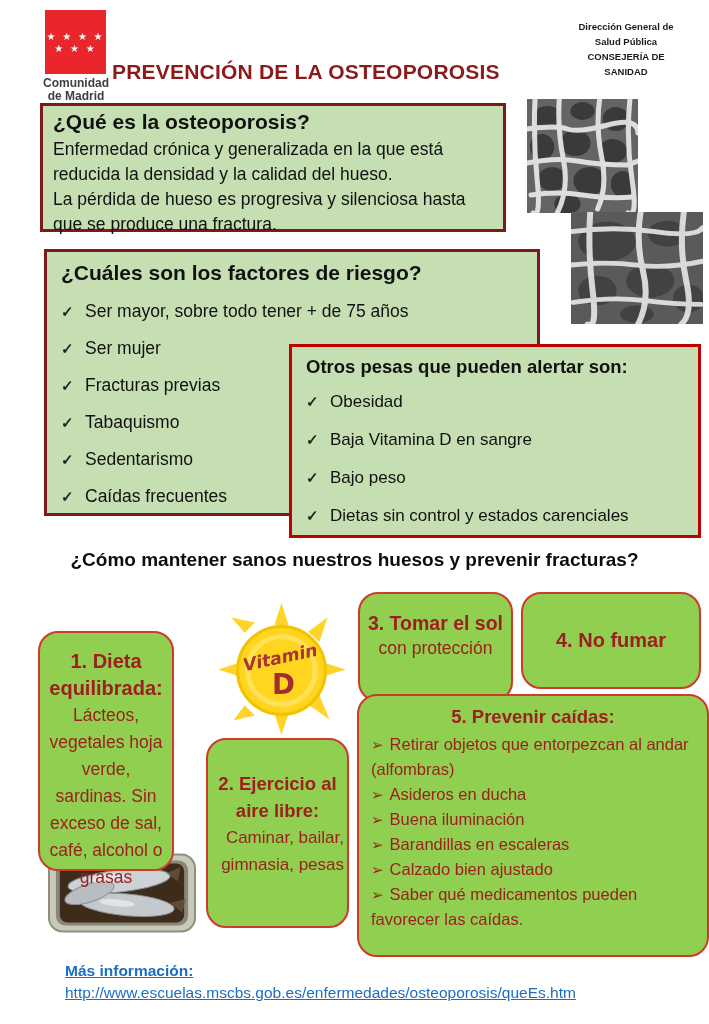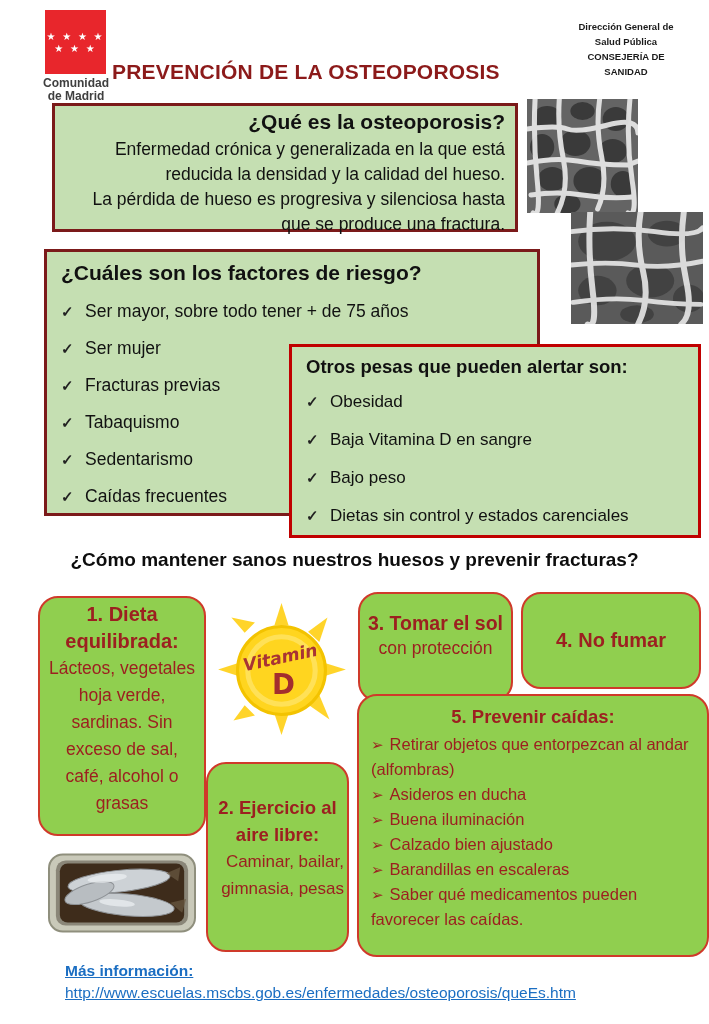--- a/index.html
+++ b/index.html
@@ -22,21 +22,21 @@
   .main-title {
     position:absolute; left:112px; top:60px; width:440px; text-align:left;
     font-size:21px; font-weight:bold; color:#8c1a1a; letter-spacing:0.2px;
   }
   .dept {
     position:absolute; left:545px; top:19px; width:162px; text-align:center;
     font-size:9.5px; font-weight:bold; line-height:15px; color:#1a1a1a;
   }
   
   .lightbox { position:absolute; background:#c5dfb2; border:3px solid #7b1a1a; }
-  .def-box { left:52px; top:103px; width:466px; height:129px; padding:4px 10px; text-align:right; z-index:1; }
+  .def-box { left:40px; top:103px; width:466px; height:129px; padding:4px 10px; text-align:left; z-index:1; }
   .def-title { font-size:21px; font-weight:bold; color:#111; margin-bottom:3px; }
   .def-body  { font-size:17.5px; color:#111; line-height:25px; }
   .risk-box { left:44px; top:249px; width:496px; height:267px; padding:9px 14px; z-index:1; }
   .risk-title { font-size:21px; font-weight:bold; color:#111; }
   .check-list { margin-top:14px; }
   .check-item { display:flex; align-items:flex-start; margin-bottom:12px; line-height:25px; }
   .check-glyph { width:24px; flex:0 0 24px; font-size:15px; font-weight:bold; color:#222; }
   .check-text { font-size:17.5px; color:#111; }
   .alert-box {
     left:289px; top:344px; width:412px; height:194px; padding:9px 14px;
@@ -55,24 +55,24 @@
   .how-heading {
     position:absolute; left:0; top:549px; width:709px; text-align:center;
     font-size:19px; font-weight:bold; color:#0d0d0d;
   }
   
   .tip {
     position:absolute; background:#90cf4f; border:2px solid #cf3a2a;
     border-radius:20px; color:#9c2020; text-align:center; z-index:1;
   }
   .tip-title { font-weight:bold; }
-  .tip-diet  { left:38px;  top:596px; width:168px; height:240px; padding:3px 5px; }
+  .tip-diet  { left:38px;  top:631px; width:136px; height:240px; padding:15px 5px; }
   .tip-diet  .tip-title { font-size:20px; line-height:27px; }
   .tip-diet  .tip-body  { font-size:17.5px; line-height:27px; }
-  .tip-exer  { left:206px; top:762px; width:143px; height:190px; padding:30px 3px; }
+  .tip-exer  { left:206px; top:738px; width:143px; height:190px; padding:30px 3px; }
   .tip-exer  .tip-title { font-size:18.5px; line-height:27px; }
   .tip-exer  .tip-body  { font-size:17px; line-height:27px;text-align:right; }
   .tip-sun   { left:358px; top:592px; width:155px; height:110px; padding:16px 4px; }
   .tip-sun   .tip-title { font-size:19.5px; line-height:26px; }
   .tip-sun   .tip-body  { font-size:17.5px; line-height:24px; }
   .tip-smoke { left:521px; top:592px; width:180px; height:97px; display:flex; align-items:center; justify-content:center; }
   .tip-smoke .tip-title { font-size:20px; }
   .tip-falls { left:357px; top:694px; width:352px; height:263px; padding:9px 12px 6px 12px; }
   .tip-falls .tip-title { font-size:18.5px; line-height:24px; margin-bottom:3px; }
   .falls-list { text-align:left; }
@@ -266,24 +266,24 @@
         <div class="fall-item">
         <span class="arrow-glyph">➢</span><span>Retirar objetos que entorpezcan al andar (alfombras)</span>
       </div>
         <div class="fall-item">
         <span class="arrow-glyph">➢</span><span>Asideros en ducha</span>
       </div>
         <div class="fall-item">
         <span class="arrow-glyph">➢</span><span>Buena iluminación</span>
       </div>
         <div class="fall-item">
+        <span class="arrow-glyph">➢</span><span>Barandillas en escaleras</span>
+      </div>
+        <div class="fall-item">
         <span class="arrow-glyph">➢</span><span>Calzado bien ajustado</span>
-      </div>
-        <div class="fall-item">
-        <span class="arrow-glyph">➢</span><span>Barandillas en escaleras</span>
       </div>
         <div class="fall-item">
         <span class="arrow-glyph">➢</span><span>Saber qué medicamentos pueden favorecer las caídas.</span>
       </div>
       </div>
   </div>
 
   <div class="sardine-img">
     <svg viewBox="0 0 150 80">
       <rect x="1" y="1" width="148" height="78" rx="14" fill="#c9c9b9" stroke="#8f8f7d" stroke-width="2"></rect>

